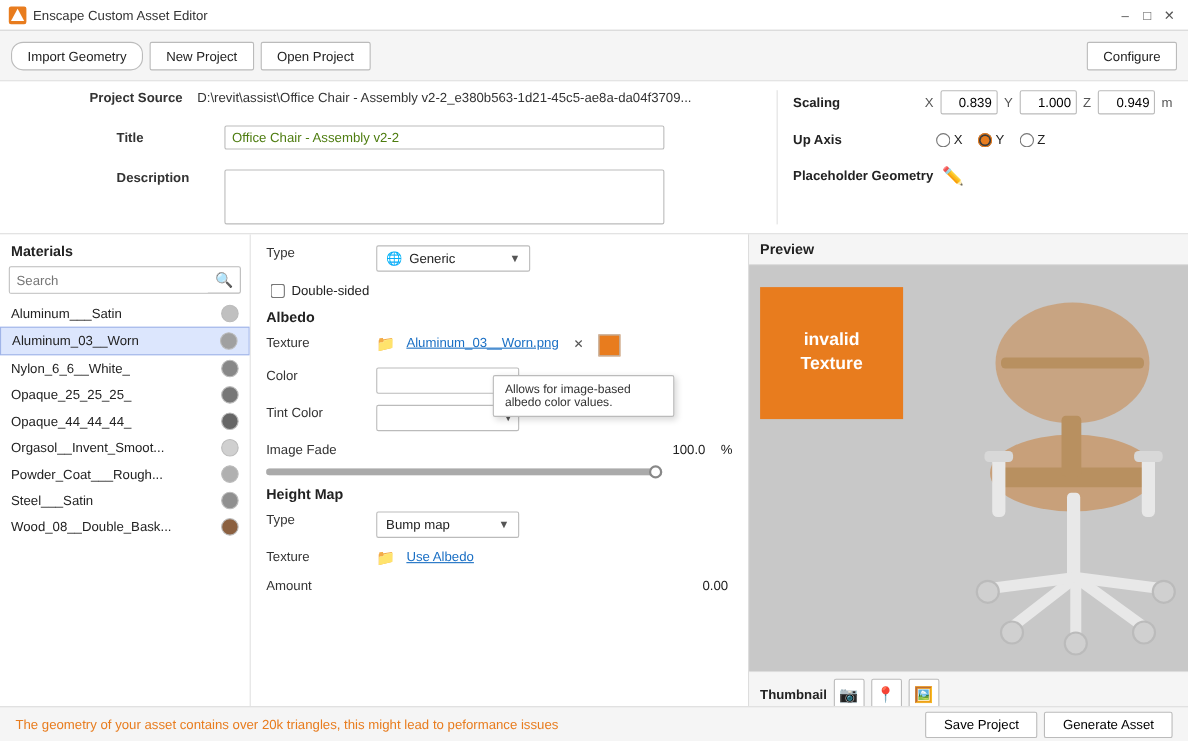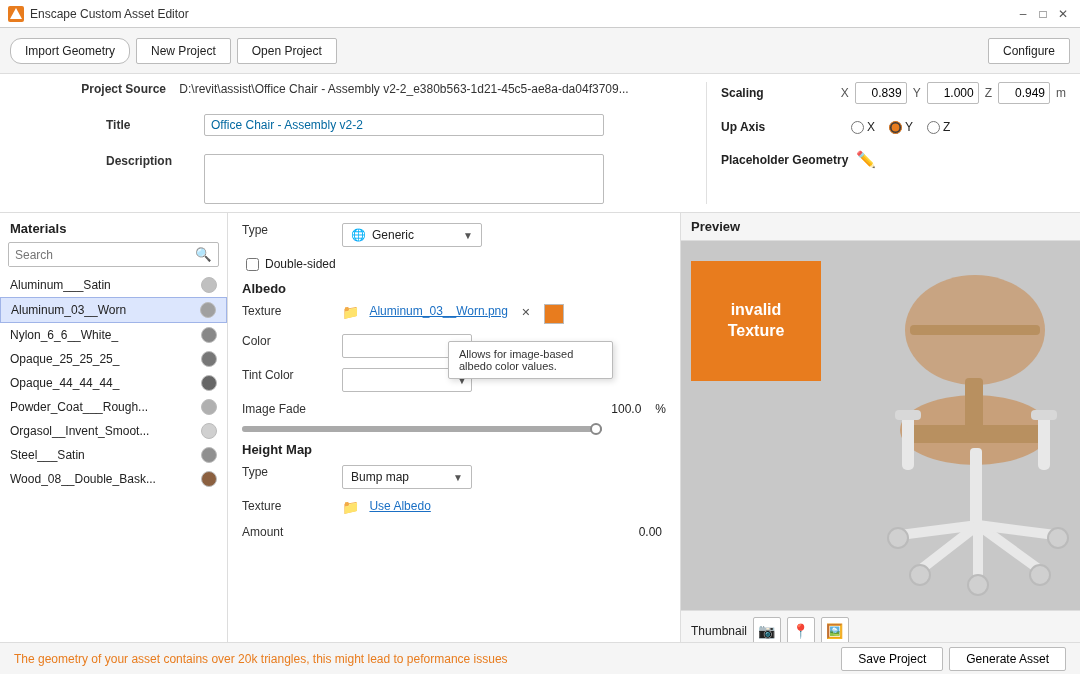--- a/index.html
+++ b/index.html
@@ -22,21 +22,21 @@
       padding: 6px 10px; height: 46px;
     }
     .toolbar-left { display: flex; gap: 6px; }
     .btn {
       padding: 5px 14px; border: 1px solid #bbb; background: #fff;
       cursor: pointer; font-size: 12px; border-radius: 2px; color: #222;
     }
     .btn-primary { background: #fff; border-radius: 11px; }
     .form-input-wide {
       width: 100%; padding: 3px 6px; border: 1px solid #bbb; font-size: 12px;
-      border-radius: 2px; color: #0369a1; background: #fff;
+      border-radius: 2px; color: #4d7c0f; background: #fff;
     }
     .scaling-row { display: flex; align-items: center; gap: 6px; margin-bottom: 8px; }
     .scaling-label { font-weight: 600; font-size: 12px; width: 120px; }
     .axis-label { font-size: 12px; color: #555; }
     .scaling-input { width: 52px; padding: 3px 4px; border: 1px solid #bbb; font-size: 12px; text-align: right; border-radius: 2px; }
     .up-axis-row { display: flex; align-items: center; gap: 10px; margin-bottom: 8px; }
     .up-axis-label { font-weight: 600; font-size: 12px; width: 120px; }
     .radio-group { display: flex; gap: 14px; align-items: center; }
     .radio-item { display: flex; align-items: center; gap: 3px; font-size: 12px; }
     .placeholder-row { display: flex; align-items: center; gap: 8px; }
@@ -96,21 +96,21 @@
       width: 130px; height: 120px; background: #e87c1e;
       display: flex; align-items: center; justify-content: center;
       flex-direction: column; z-index: 10;
     }
     .invalid-texture-text { color: white; font-weight: 700; font-size: 16px; text-align: center; line-height: 1.3; }
 
     .thumbnail-bar {
       display: flex; align-items: center; gap: 6px; padding: 6px 10px;
       background: #f5f5f5; border-top: 1px solid #ddd;
     }
-    .thumbnail-label { font-size: 12px; font-weight: 400; }
+    .thumbnail-label { font-size: 12px; font-weight: 700; }
     .thumb-btn { width: 28px; height: 28px; border: 1px solid #bbb; background: #fff; display: flex; align-items: center; justify-content: center; cursor: pointer; border-radius: 2px; font-size: 14px; }
 
     .status-bar {
       display: flex; align-items: center; justify-content: space-between;
       background: #f5f5f5; border-top: 1px solid #ddd;
       padding: 4px 14px; height: 32px; position: fixed; bottom: 0; width: 1080px;
     }
     .status-warning { color: #e87c1e; font-size: 12px; font-weight: 500; }
     .status-btns { display: flex; gap: 6px; }
     .status-btn { padding: 4px 16px; border: 1px solid #bbb; background: #fff; cursor: pointer; font-size: 12px; border-radius: 2px; }
@@ -223,26 +223,26 @@
       </div>
       <div class="material-item">
         <span>Opaque_25_25_25_</span>
         <div class="material-swatch" style="background:#777;"></div>
       </div>
       <div class="material-item">
         <span>Opaque_44_44_44_</span>
         <div class="material-swatch" style="background:#666;"></div>
       </div>
       <div class="material-item">
+        <span>Orgasol__Invent_Smoot...</span>
+        <div class="material-swatch" style="background:#d0d0d0;"></div>
+      </div>
+      <div class="material-item">
         <span>Powder_Coat___Rough...</span>
         <div class="material-swatch" style="background:#b0b0b0;"></div>
-      </div>
-      <div class="material-item">
-        <span>Orgasol__Invent_Smoot...</span>
-        <div class="material-swatch" style="background:#d0d0d0;"></div>
       </div>
       <div class="material-item">
         <span>Steel___Satin</span>
         <div class="material-swatch" style="background:#909090;"></div>
       </div>
       <div class="material-item">
         <span>Wood_08__Double_Bask...</span>
         <div class="material-swatch" style="background:#8B6040;"></div>
       </div>
     </div>

